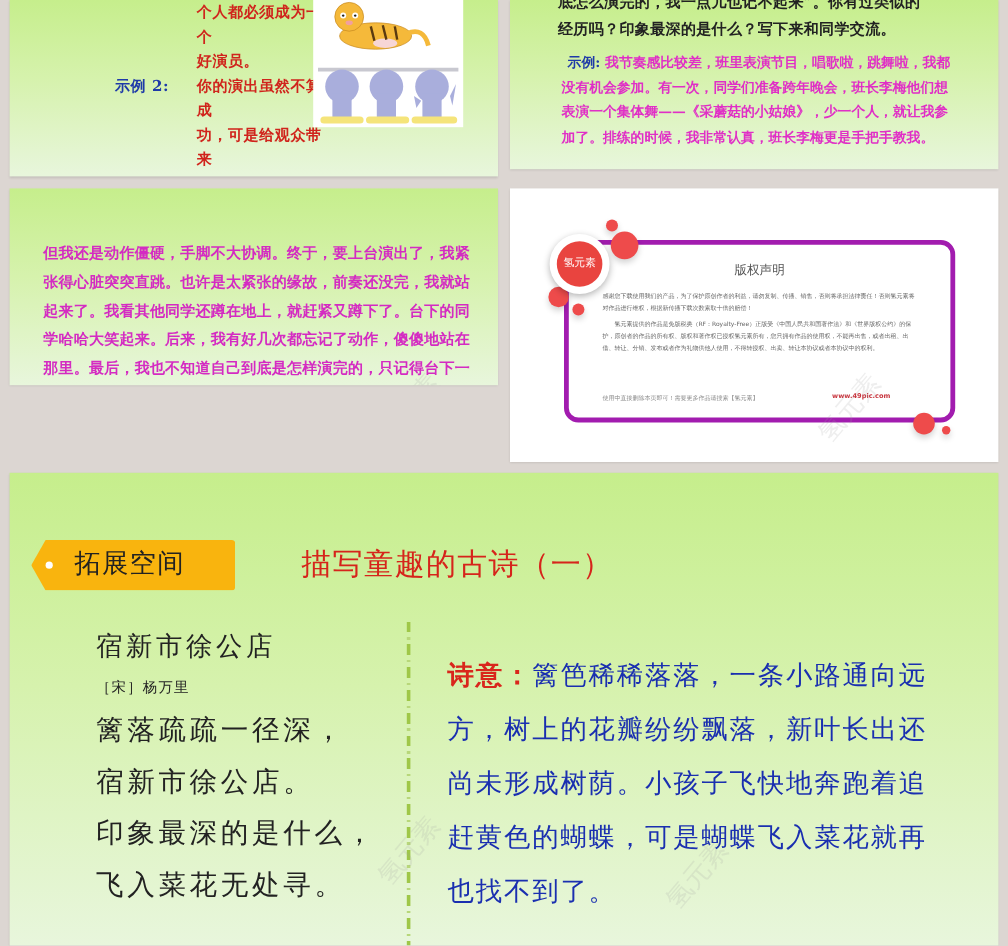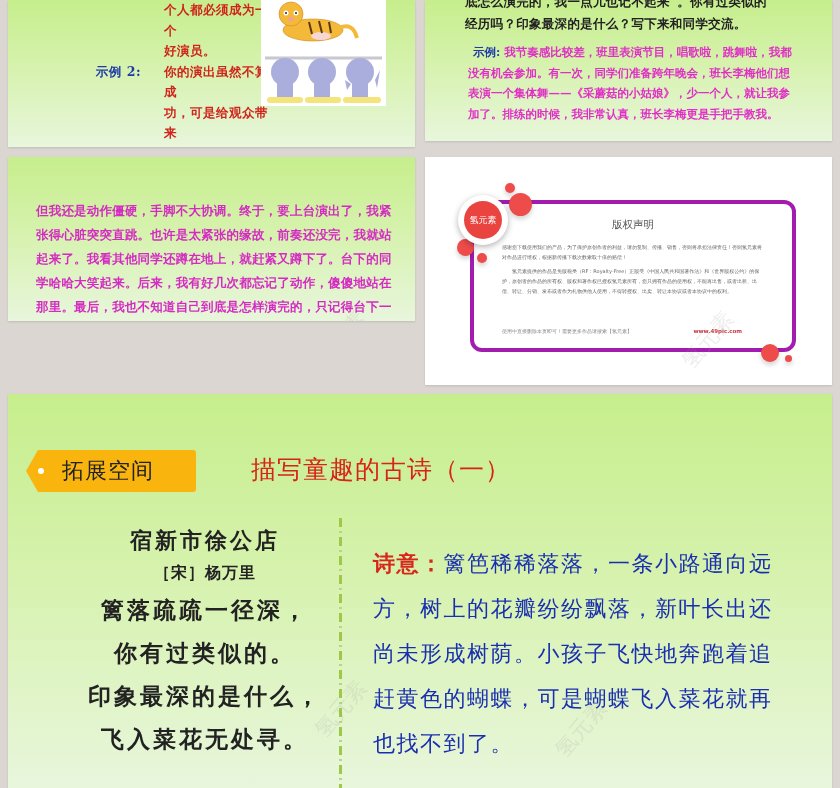--- a/index.html
+++ b/index.html
@@ -102,25 +102,25 @@
     position: absolute; left: 12px; top: 18px; width: 6px; height: 6px; border-radius: 50%; background: #fff;
   }
   #slide5 .tag .tag-text {
     position: absolute; left: 36px; top: 7px; font-size: 22px; line-height: 28px; color: #222; letter-spacing: 1px;
   }
   #slide5 .title {
     position: absolute; left: 243px; top: 59px;
     font-size: 25px; line-height: 34px; color: #d6241b; letter-spacing: 1px;
   }
   #slide5 .poem {
-    position: absolute; left: 72px; top: 128px; width: 250px; text-align: center;
-    font-family: "DejaVu Serif", "Liberation Serif", serif; color: #222; font-weight: bold;
+    position: absolute; left: 72px; top: 128px; width: 250px; 
+    font-family: "DejaVu Serif", "Liberation Serif", serif; color: #222;
   }
   #slide5 .poem .ptitle { font-size: 22px; line-height: 36px; letter-spacing: 3px; }
-  #slide5 .poem .author { font-size: 16px; line-height: 30px; letter-spacing: 1px; }
+  #slide5 .poem .author { font-size: 12px; line-height: 30px; letter-spacing: 1px; }
   #slide5 .poem .line { font-size: 23px; line-height: 43px; letter-spacing: 3px; }
   #slide5 .divider {
     position: absolute; left: 331px; top: 124px; width: 3px; height: 272px;
     background: repeating-linear-gradient(to bottom, #9fc748 0 9px, transparent 9px 13px, #b8d77a 13px 15px, transparent 15px 19px);
   }
   #slide5 .meaning {
     position: absolute; left: 365px; top: 147px; width: 422px;
     font-size: 22px; line-height: 45px; color: #1a2fb0; letter-spacing: 1.5px;
   }
   #slide5 .meaning .lbl { color: #d9261c; font-weight: bold; }
@@ -231,21 +231,21 @@
   <div class="tag">
     <span class="bullet"></span>
     <span class="tag-text">拓展空间</span>
   </div>
   <div class="title">描写童趣的古诗（一）</div>
 
   <div class="poem">
     <div class="ptitle">宿新市徐公店</div>
     <div class="author">［宋］杨万里</div>
     <div class="line">篱落疏疏一径深，</div>
-    <div class="line">你有过类似的。</div>
+    <div class="line">宿新市徐公店。</div>
     <div class="line">印象最深的是什么，</div>
     <div class="line">飞入菜花无处寻。</div>
   </div>
 
   <div class="divider"></div>
 
   <div class="meaning">
     <span class="lbl">诗意：</span><span>篱笆稀稀落落，一条小路通向远方，树上的花瓣纷纷飘落，新叶长出还尚未形成树荫。小孩子飞快地奔跑着追赶黄色的蝴蝶，可是蝴蝶飞入菜花就再也找不到了。</span>
   </div>
 

